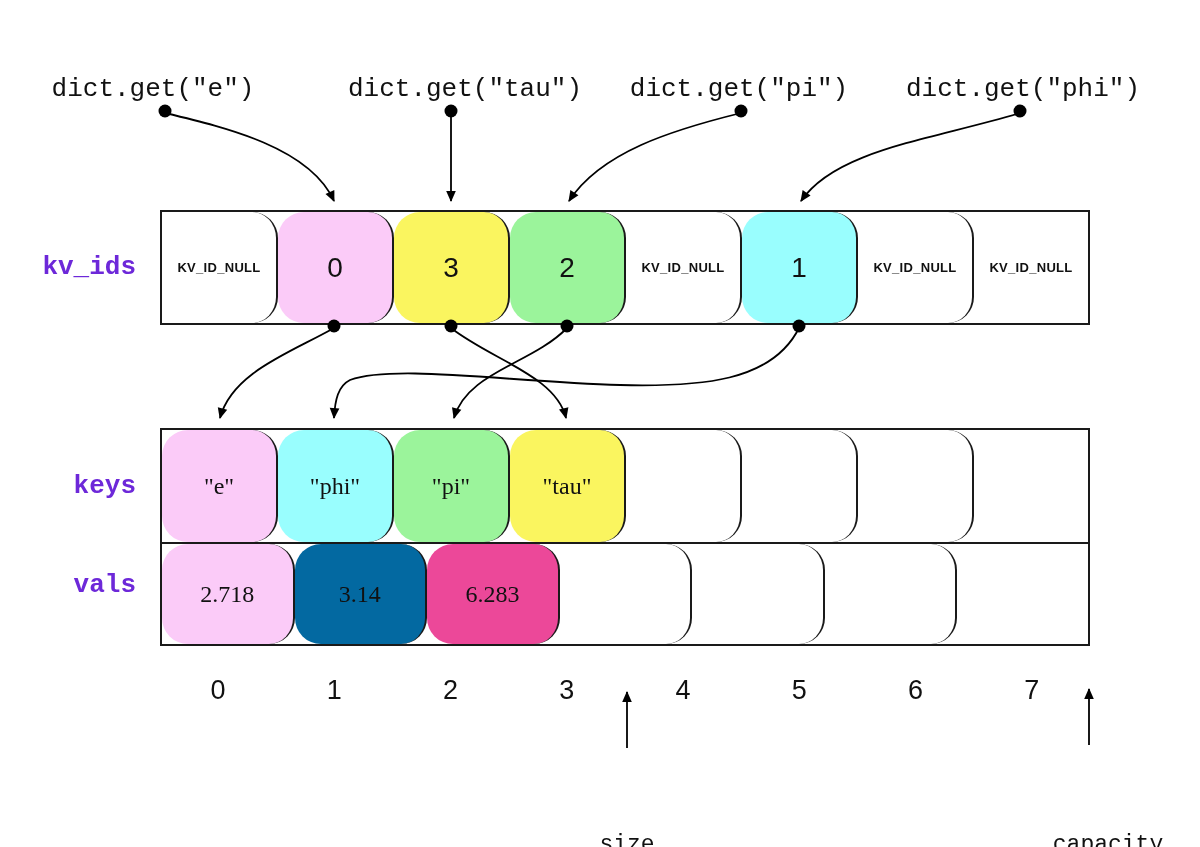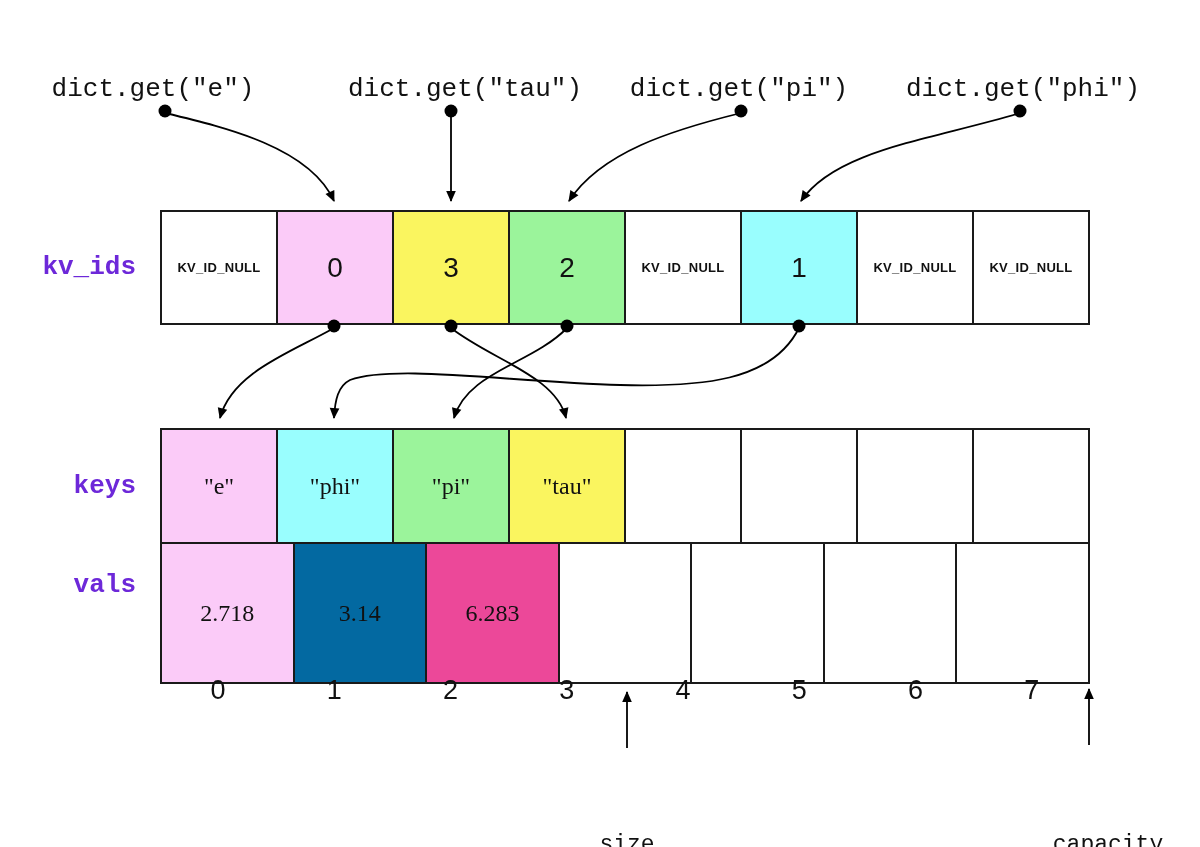--- a/index.html
+++ b/index.html
@@ -11,21 +11,21 @@
           transform:translateX(-50%);
           font-family:"Liberation Mono",monospace;font-size:26px;color:#111;}
 
   .rowlabel{position:absolute;left:20px;width:116px;text-align:right;
             font-family:"Liberation Mono",monospace;font-weight:bold;font-size:26px;
             line-height:30px;color:#6d28d9;}
 
   .row{position:absolute;left:160px;width:930px;display:flex;
        border:2px solid #1a1a1a;box-sizing:border-box;background:#fff;}
   .cell{flex:1 1 0;border-right:2px solid #1a1a1a;box-sizing:border-box;
-        display:flex;align-items:center;justify-content:center;overflow:hidden;}
+        display:flex;align-items:center;justify-content:center;overflow:hidden;border-radius:26px;}
   .cell:last-child{border-right:none;}
   .cell.id-num{font-family:"Liberation Sans",sans-serif;font-size:28px;}
   .cell.id-null{font-family:"Liberation Sans",sans-serif;font-weight:bold;font-size:13px;
                 letter-spacing:0.3px;color:#111;}
   .cell.serif{font-family:"Liberation Serif",serif;font-size:24px;}
 
   .indexrow{position:absolute;left:160px;top:674px;width:930px;display:flex;}
   .indexrow .idx{flex:1 1 0;text-align:center;font-family:"Liberation Sans",sans-serif;
                  font-size:27px;line-height:32px;}
 
@@ -62,21 +62,21 @@
     <div class="cell serif" style="background-color: rgb(251, 203, 248);">"e"</div>
     <div class="cell serif" style="background-color: rgb(153, 254, 254);">"phi"</div>
     <div class="cell serif" style="background-color: rgb(155, 244, 155);">"pi"</div>
     <div class="cell serif" style="background-color: rgb(250, 245, 95);">"tau"</div>
     <div class="cell serif" style="background-color: rgb(255, 255, 255);"></div>
     <div class="cell serif" style="background-color: rgb(255, 255, 255);"></div>
     <div class="cell serif" style="background-color: rgb(255, 255, 255);"></div>
     <div class="cell serif" style="background-color: rgb(255, 255, 255);"></div>
   </div>
 
-  <div class="row" style="top:542px;height:142px">
+  <div class="row" style="top:542px;height:104px">
     <div class="cell serif" style="background-color: rgb(251, 203, 248);">2.718</div>
     <div class="cell serif" style="background-color: #0369a1;">3.14</div>
     <div class="cell serif" style="background-color: #ec4899;">6.283</div>
     <div class="cell serif" style="background-color: rgb(255, 255, 255);"></div>
     <div class="cell serif" style="background-color: rgb(255, 255, 255);"></div>
     <div class="cell serif" style="background-color: rgb(255, 255, 255);"></div>
     <div class="cell serif" style="background-color: rgb(255, 255, 255);"></div>
   </div>
 
   <div class="indexrow">

